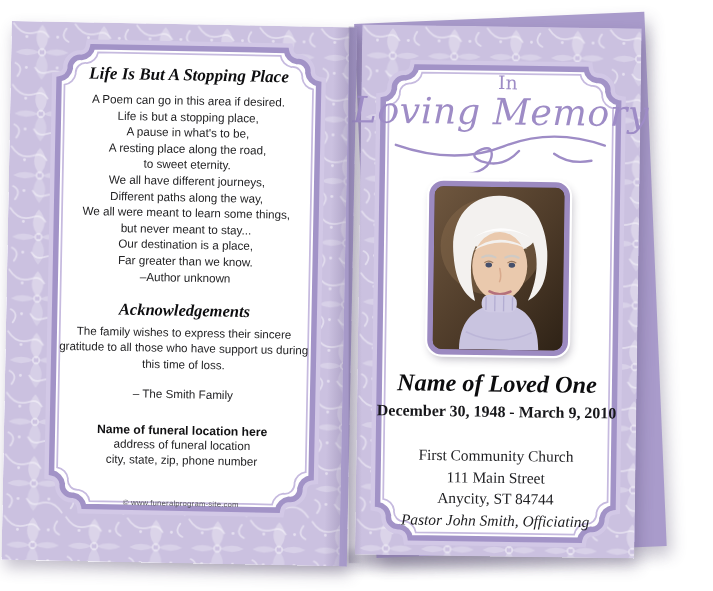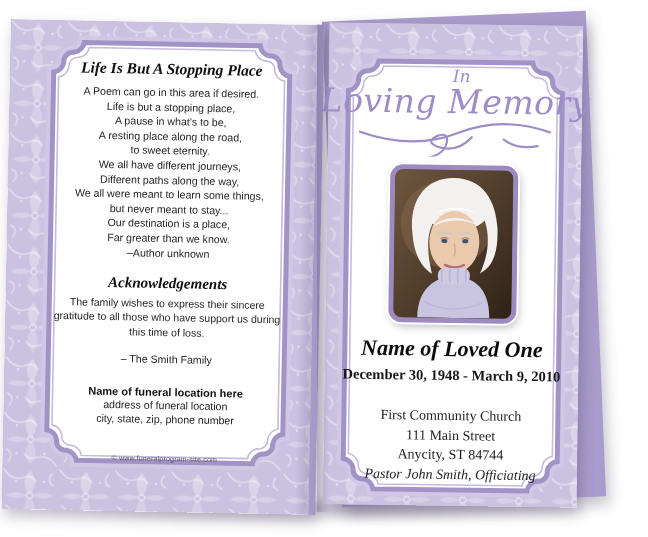--- a/index.html
+++ b/index.html
@@ -32,21 +32,21 @@
   .ack-title{font-family:"Liberation Serif",serif;font-weight:bold;font-style:italic;
     font-size:15px;margin-top:15px;color:#0e0e10;}
   .ack-body{margin-top:4px;width:234px;font-size:10.5px;line-height:14.2px;color:#232325;}
   .ack-sign{margin-top:14px;font-size:10.6px;color:#232325;}
   .loc-name{margin-top:21px;font-size:11px;font-weight:bold;color:#111113;}
   .loc-line{font-size:10.6px;line-height:14.4px;color:#232325;}
   .watermark{margin-top:auto;margin-bottom:4px;font-size:7px;color:#55555a;letter-spacing:.2px;}
   
   .cover-content{position:absolute;left:12px;top:30px;width:230px;height:444px;
     display:flex;flex-direction:column;align-items:center;text-align:center;z-index:3;}
-  .script-small{font-family:"DejaVu Serif",serif;font-style:italic;font-size:17px;
+  .script-small{font-family:"DejaVu Serif",serif;font-size:17px;
     color:#9e8cc6;margin-top:12px;margin-left:12px;}
   .script-main{font-family:"DejaVu Serif",serif;font-style:italic;font-size:33px;
     color:#9e8cc6;margin-top:-4px;letter-spacing:.5px;white-space:nowrap;}
   .flourish{margin-top:0;}
   .photo-frame{margin-top:8px;width:118px;height:148px;border:5px solid #9c8ac1;border-radius:13px;
     box-shadow:0 0 0 2px #ffffff,2px 4px 8px rgba(40,30,60,.30);overflow:hidden;background:#4c3a2a;}
   .photo-frame svg{display:block;}
   .loved-name{font-family:"Liberation Serif",serif;font-weight:bold;font-style:italic;
     font-size:22px;color:#0c0c0e;margin-top:13px;white-space:nowrap;}
   .loved-dates{font-family:"Liberation Serif",serif;font-weight:bold;font-size:14.5px;

